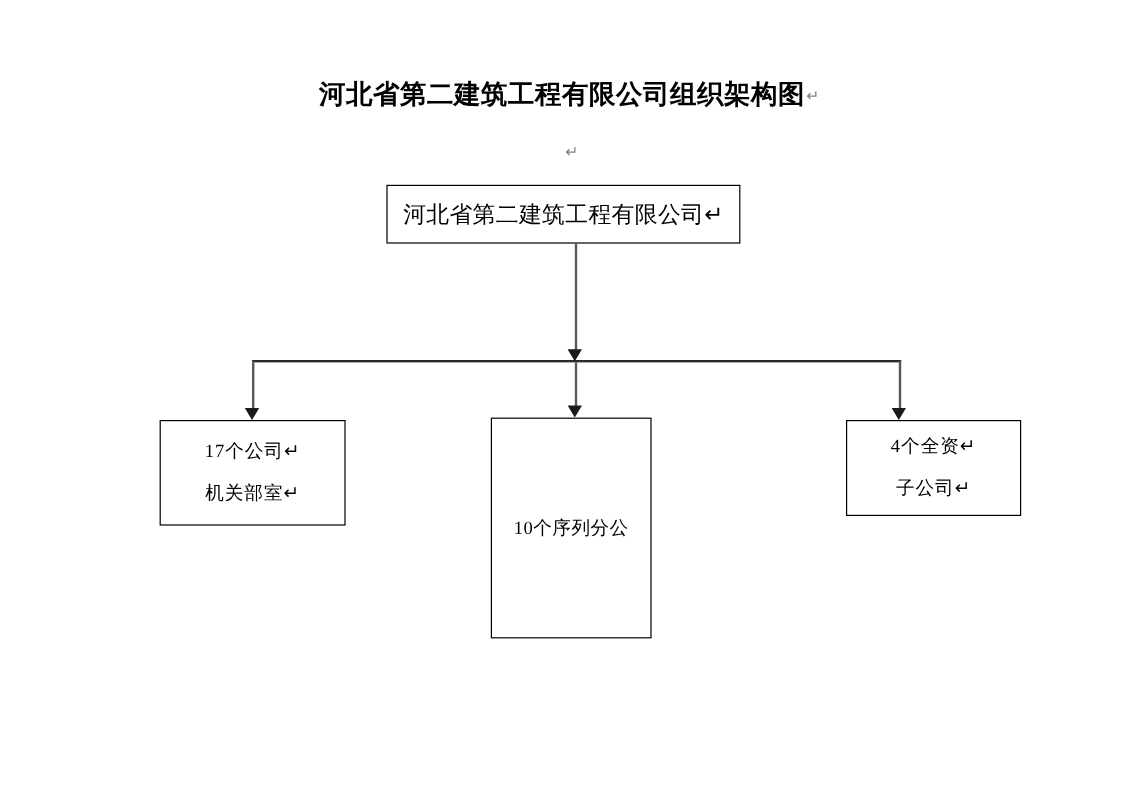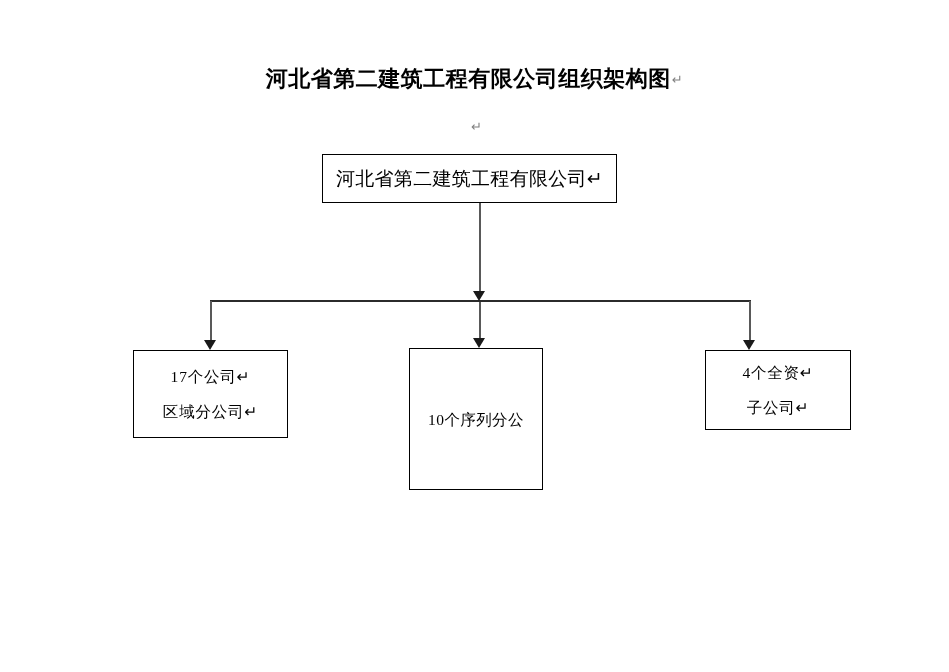--- a/index.html
+++ b/index.html
@@ -80,21 +80,21 @@
   .node-left {
     left: 133px;
     top: 350px;
     width: 155px;
     height: 88px;
   }
   .node-middle {
     left: 409px;
     top: 348px;
     width: 134px;
-    height: 142px;
+    height: 184px;
     letter-spacing: 0.4px;
   }
   .node-right {
     left: 677px;
     top: 350px;
     width: 146px;
     height: 80px;
     margin-left: 28px;
   }
   .node-line {
@@ -164,21 +164,21 @@
   <div class="arrowhead drop-left-h"></div>
 
   <div class="vline trunk-lower"></div>
   <div class="arrowhead trunk-lower-h"></div>
 
   <div class="vline drop-right"></div>
   <div class="arrowhead drop-right-h"></div>
 
   <div class="node node-leaf node-left">
     <span class="node-line">17个公司↵</span>
-    <span class="node-line">区域分公司↵</span>
+    <span class="node-line">机关部室↵</span>
   </div>
 
   <div class="node node-leaf node-middle">
     <span class="node-line">10个序列分公</span>
   </div>
 
   <div class="node node-leaf node-right">
     <span class="node-line">4个全资↵</span>
     <span class="node-line">子公司↵</span>
   </div>

